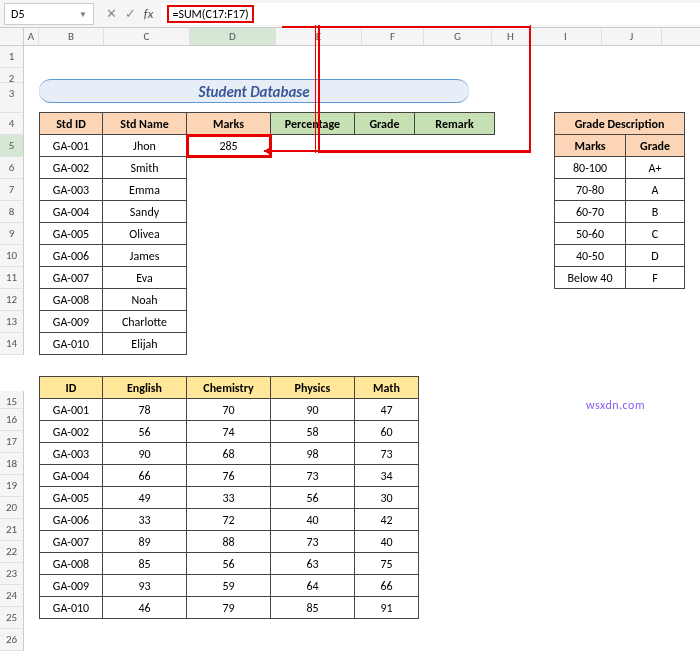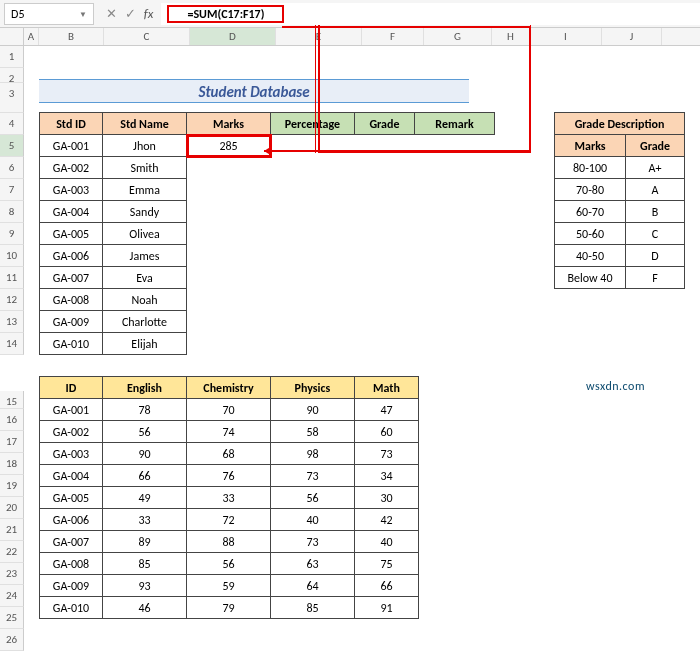--- a/index.html
+++ b/index.html
@@ -44,22 +44,21 @@
       flex: 1;
       height: 22px;
       background: #fff;
       padding: 2px 6px;
       font-size: 12px;
       display: flex;
       align-items: center;
     }
     .formula-box {
       border: 2px solid #e60000;
-      padding: 0 18px;
-      font-weight: bold;
+      padding: 0 3px;
     }
     .arrow-line {
       position: absolute;
       top: 25px;
       left: 315px;
       width: 216px;
       height: 128px;
       pointer-events: none;
       z-index: 10;
     }
@@ -115,20 +114,21 @@
       height: 24px;
       background: #e8eef7;
       border-top: 1px solid #5b9bd5;
       border-bottom: 1px solid #5b9bd5;
       text-align: center;
       line-height: 24px;
       font-size: 15px;
       font-weight: bold;
       font-style: italic;
       color: #3b5998;
+      border-radius: 12px;
     }
     table.data {
       position: absolute;
       border-collapse: collapse;
       font-size: 12px;
     }
     table.data td, table.data th {
       border: 1px solid #444;
       height: 22px;
       padding: 0 6px;
@@ -138,23 +138,23 @@
     .hdr-peach { background: #fbd5b5; font-weight: bold; }
     .hdr-green { background: #c6e0b4; font-weight: bold; }
     .hdr-sand { background: #ffe699; font-weight: bold; }
     .highlight-cell {
       outline: 3px solid #e60000;
       outline-offset: -2px;
     }
     .watermark {
       position: absolute;
       right: 55px;
-      top: 333px;
+      top: 352px;
       font-size: 12px;
-      color: #0c4a6e;
+      color: #8b5cf6;
       letter-spacing: 0.5px;
     }
     
     .cA { width: 15px; }
     .cB { width: 65px; }
     .cC { width: 86px; }
     .cD { width: 86px; }
     .cE { width: 86px; }
     .cF { width: 62px; }
     .cG { width: 68px; }

